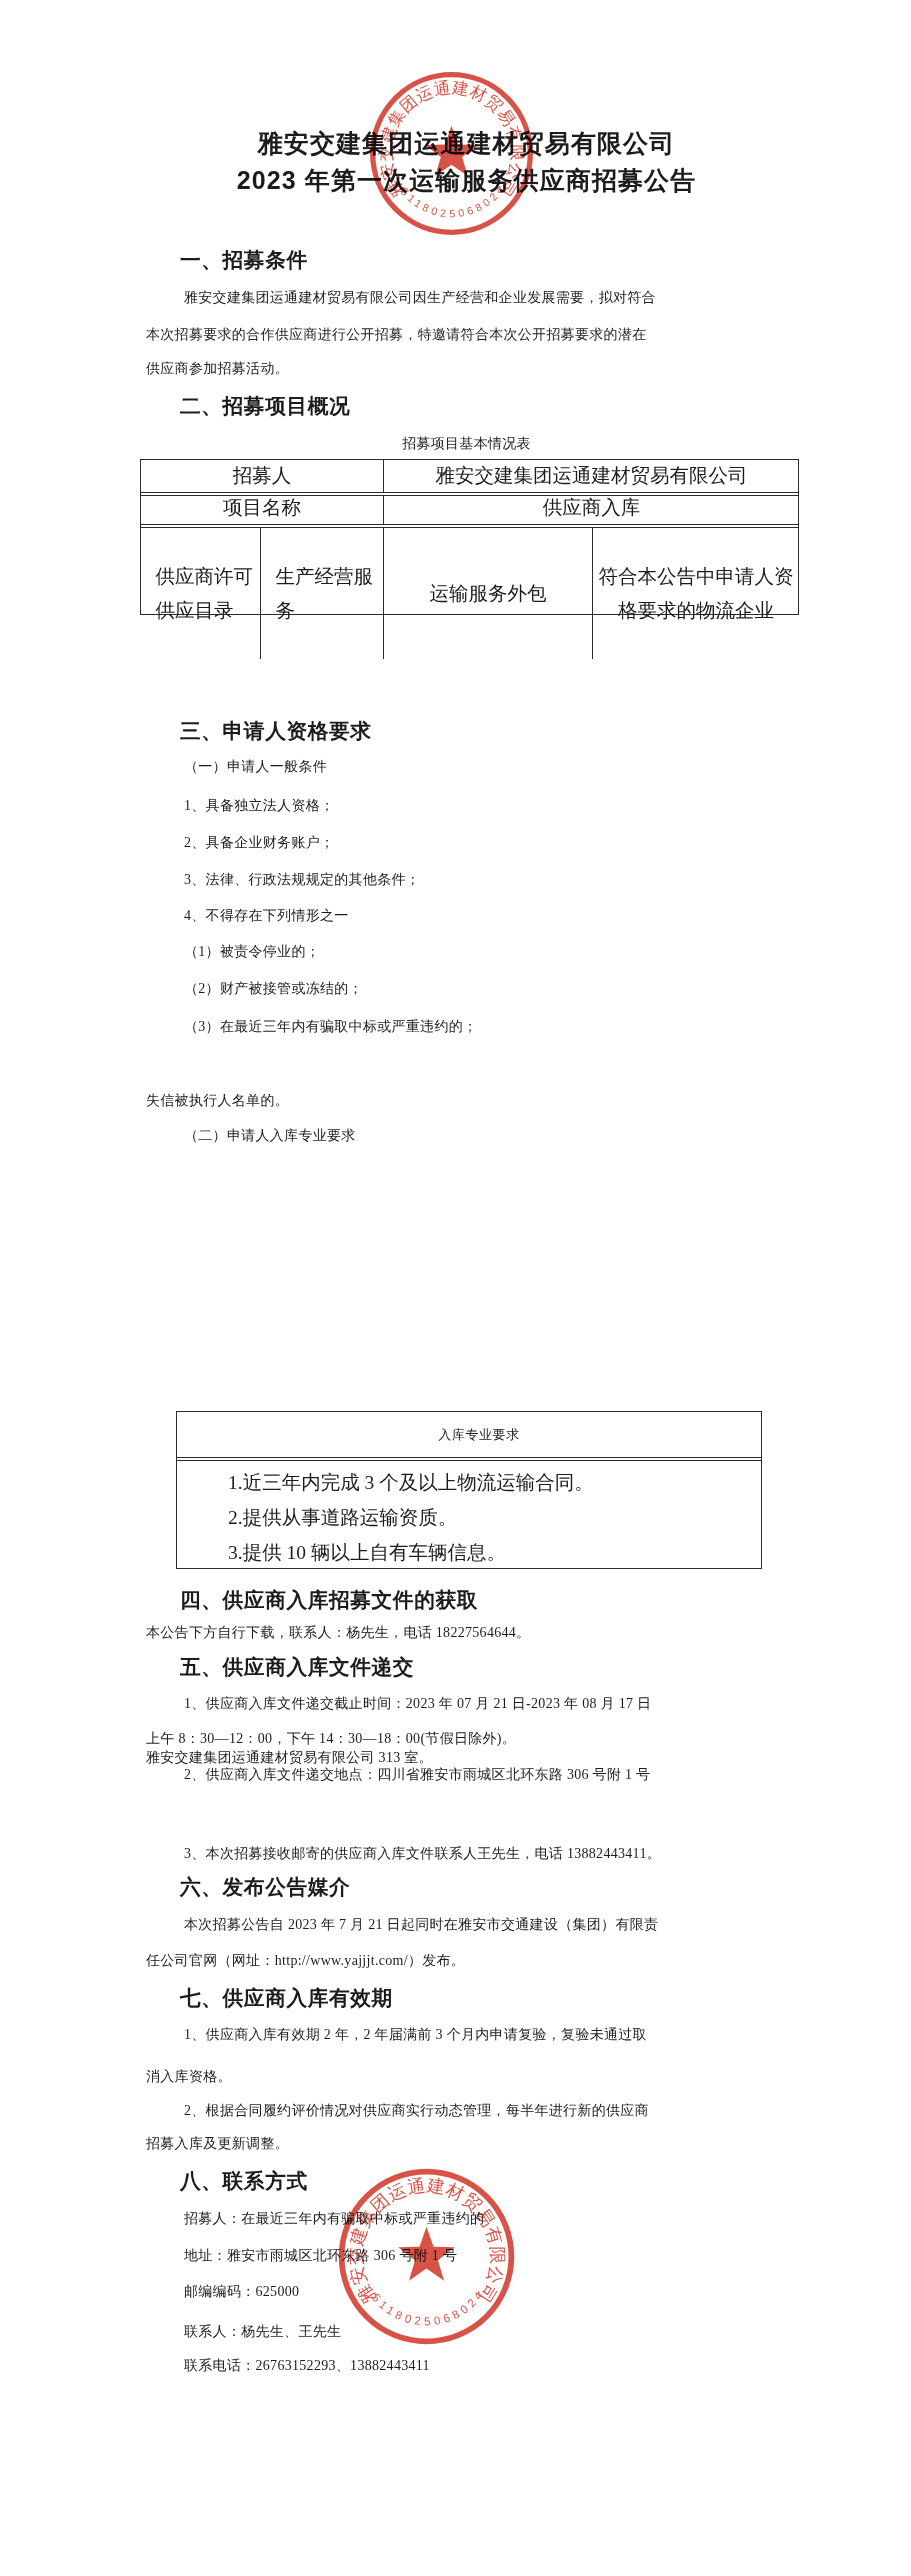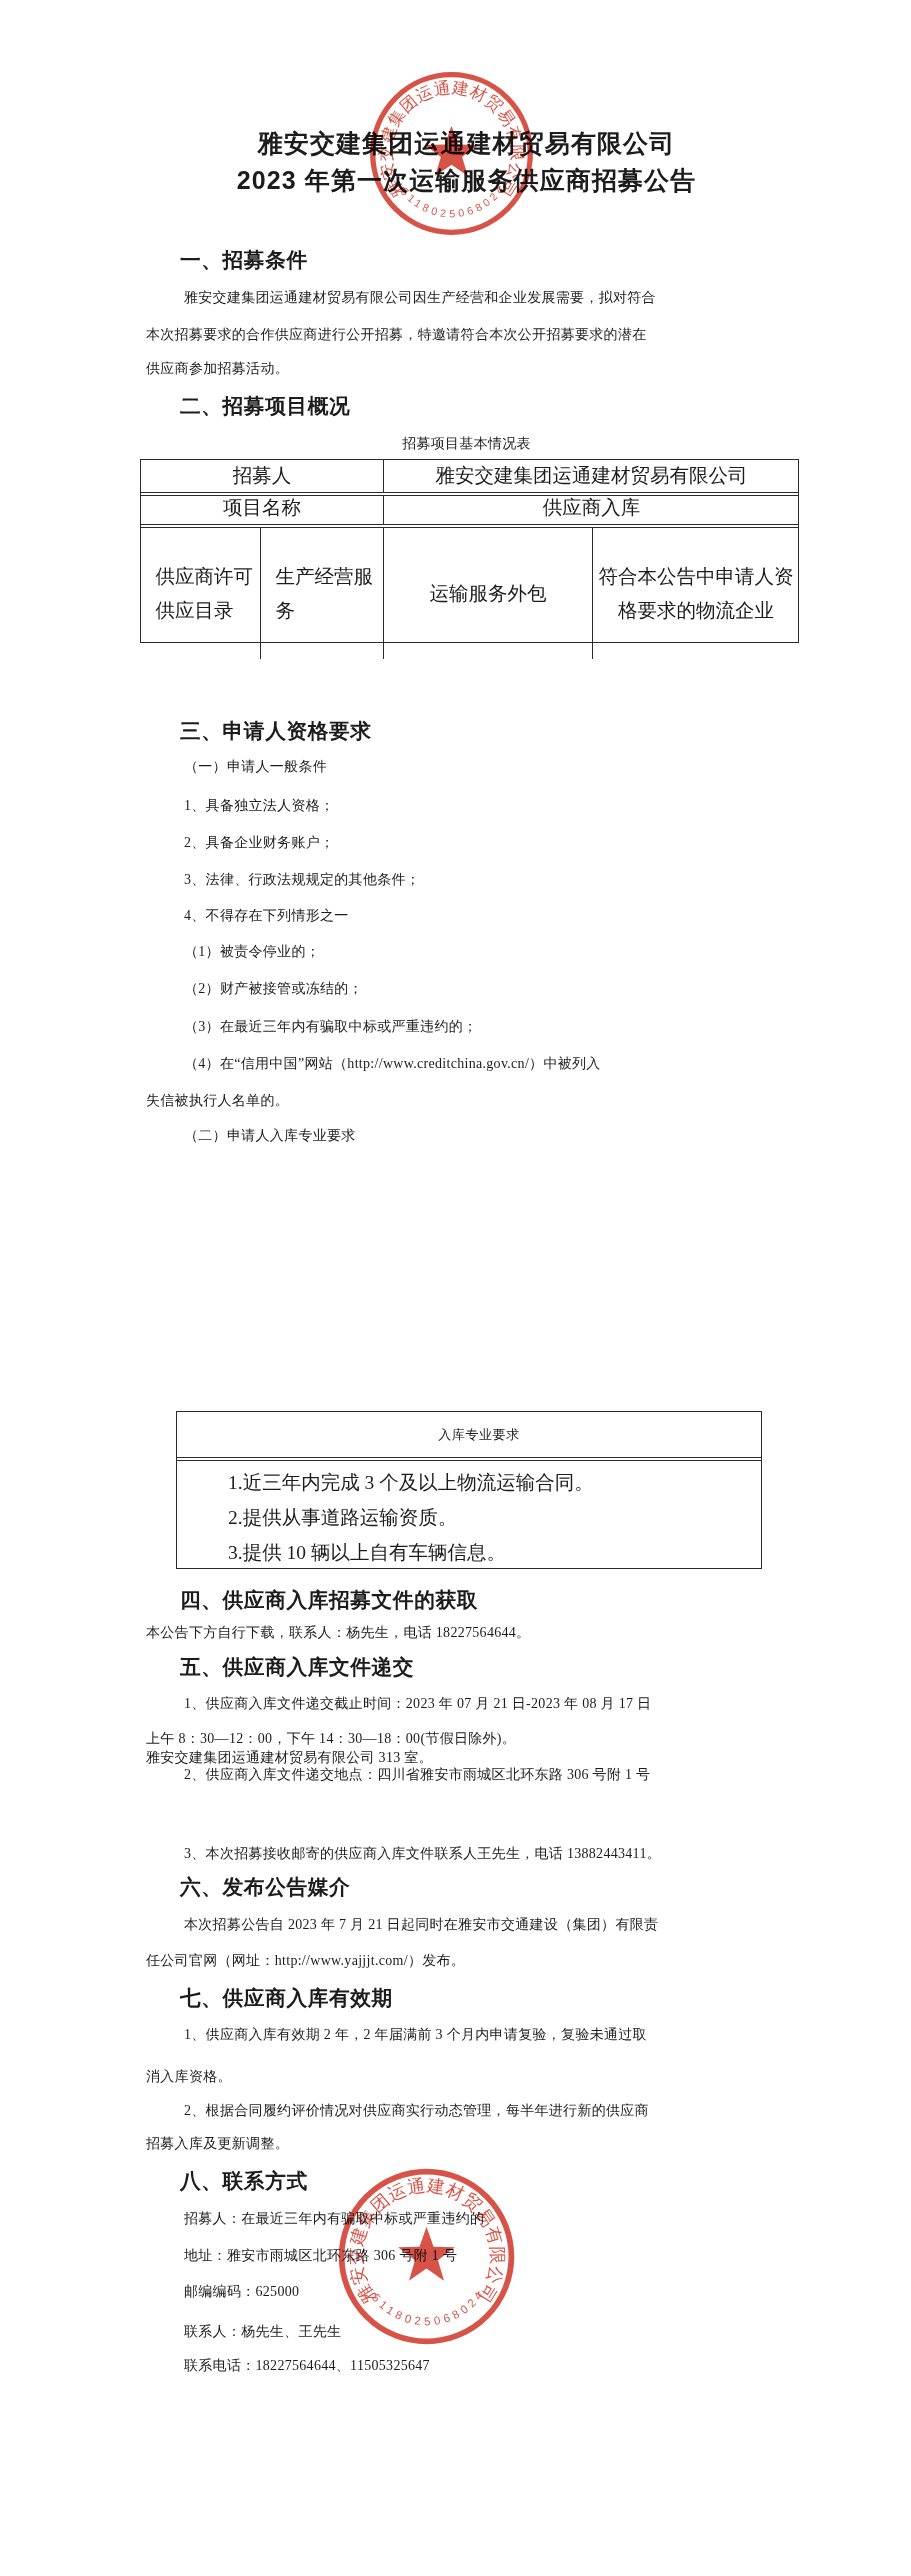--- a/index.html
+++ b/index.html
@@ -6,21 +6,21 @@
   .page{
     position:relative;width:911px;height:2576px;background:#ffffff;
     font-family:"Liberation Serif","DejaVu Serif",serif;color:#1c1c1c;overflow:hidden;
   }
   .ln{position:absolute;left:146px;font-size:14px;line-height:25px;white-space:nowrap;letter-spacing:0.3px;}
   .ind{left:184px;}
   .hd{left:180px;font-weight:700;font-size:20.7px;font-family:"Liberation Sans","DejaVu Sans",sans-serif;letter-spacing:0.6px;}
   .ctr{left:145px;width:643px;text-align:center;white-space:nowrap;}
   .title{font-size:25px;font-weight:700;font-family:"Liberation Sans","DejaVu Sans",sans-serif;letter-spacing:1.1px;}
   
-  .tbl{position:absolute;left:140px;top:459px;width:659px;height:184px;border:1.7px solid #2b2b2b;box-sizing:border-box;}
+  .tbl{position:absolute;left:140px;top:459px;width:659px;height:156px;border:1.7px solid #2b2b2b;box-sizing:border-box;}
   .vln{position:absolute;width:1.1px;background:#2b2b2b;}
   .dln{position:absolute;left:0;width:100%;height:1.7px;border-top:1.1px solid #2b2b2b;border-bottom:1.1px solid #2b2b2b;background:#fff;box-sizing:content-box;}
   .cell{position:absolute;display:flex;align-items:center;justify-content:center;font-size:19.5px;line-height:34px;text-align:center;}
   .cell.lft{justify-content:flex-start;text-align:left;padding-left:14.4px;box-sizing:border-box;}
   
   .box{position:absolute;left:176px;top:1411px;width:586px;height:158px;border:1.7px solid #2b2b2b;box-sizing:border-box;}
   .box-hd{position:absolute;left:10px;top:0;width:100%;height:45px;display:flex;align-items:center;justify-content:center;font-size:13px;letter-spacing:0.6px;}
   .box-items{position:absolute;left:0;top:53px;width:100%;padding-left:51px;box-sizing:border-box;font-size:19.5px;}
   .box-items div{line-height:35px;white-space:nowrap;}
   .seal{position:absolute;pointer-events:none;opacity:0.85;mix-blend-mode:multiply;}
@@ -68,21 +68,20 @@
 
   <div class="ln hd" style="top:718px">三、申请人资格要求</div>
   <div class="ln ind" style="top:754px">（一）申请人一般条件</div>
   <div class="ln ind" style="top:793px">1、具备独立法人资格；</div>
   <div class="ln ind" style="top:830px">2、具备企业财务账户；</div>
   <div class="ln ind" style="top:867px">3、法律、行政法规规定的其他条件；</div>
   <div class="ln ind" style="top:903px">4、不得存在下列情形之一</div>
   <div class="ln ind" style="top:939px">（1）被责令停业的；</div>
   <div class="ln ind" style="top:976px">（2）财产被接管或冻结的；</div>
   <div class="ln ind" style="top:1014px">（3）在最近三年内有骗取中标或严重违约的；</div>
-  <div class="ln ind" style="top:1051px">（4）在“信用中国”网站（http://www.creditchina.gov.cn/）中被列入</div>
   <div class="ln" style="top:1088px">失信被执行人名单的。</div>
   <div class="ln ind" style="top:1123px">（二）申请人入库专业要求</div>
 
   <div class="box">
     <div class="box-hd">入库专业要求</div>
     <div class="dln" style="top:45px"></div>
     <div class="box-items">
       <div>1.近三年内完成 3 个及以上物流运输合同。</div>
       <div>2.提供从事道路运输资质。</div>
       <div>3.提供 10 辆以上自有车辆信息。</div>
@@ -107,21 +106,21 @@
   <div class="ln ind" style="top:2022px">1、供应商入库有效期 2 年，2 年届满前 3 个月内申请复验，复验未通过取</div>
   <div class="ln" style="top:2064px">消入库资格。</div>
   <div class="ln ind" style="top:2098px">2、根据合同履约评价情况对供应商实行动态管理，每半年进行新的供应商</div>
   <div class="ln" style="top:2131px">招募入库及更新调整。</div>
 
   <div class="ln hd" style="top:2168px">八、联系方式</div>
   <div class="ln ind" style="top:2206px">招募人：在最近三年内有骗取中标或严重违约的</div>
   <div class="ln ind" style="top:2243px">地址：雅安市雨城区北环东路 306 号附 1 号</div>
   <div class="ln ind" style="top:2279px">邮编编码：625000</div>
   <div class="ln ind" style="top:2319px">联系人：杨先生、王先生</div>
-  <div class="ln ind" style="top:2353px">联系电话：18227564644、11505325647</div>
+  <div class="ln ind" style="top:2353px">联系电话：26763152293、13882443411</div>
 
   <svg class="seal" style="left:361px;top:63px;width:181px;height:181px" viewBox="-170 -170 340 340">
     <circle cx="0" cy="0" r="148" fill="none" stroke="#d03527" stroke-width="10"></circle>
     <path id="arcTop1" d="M -86.6 72.6 A 113 113 0 1 1 86.6 72.6" fill="none"></path>
     <path id="arcBot1" d="M -98.3 68.8 A 120 120 0 0 0 98.3 68.8" fill="none"></path>
     <text font-size="31" fill="#d03527" letter-spacing="1"><textPath href="#arcTop1">雅安交建集团运通建材贸易有限公司</textPath></text>
     <text font-size="20" fill="#d03527" letter-spacing="7"><textPath href="#arcBot1" startOffset="4">5118025068024</textPath></text>
     <polygon points="0,-52 12.3,-17 49.5,-16.1 20,6.5 30.6,42.1 0,21 -30.6,42.1 -20,6.5 -49.5,-16.1 -12.3,-17" fill="#d03527"></polygon>
   </svg>
 

